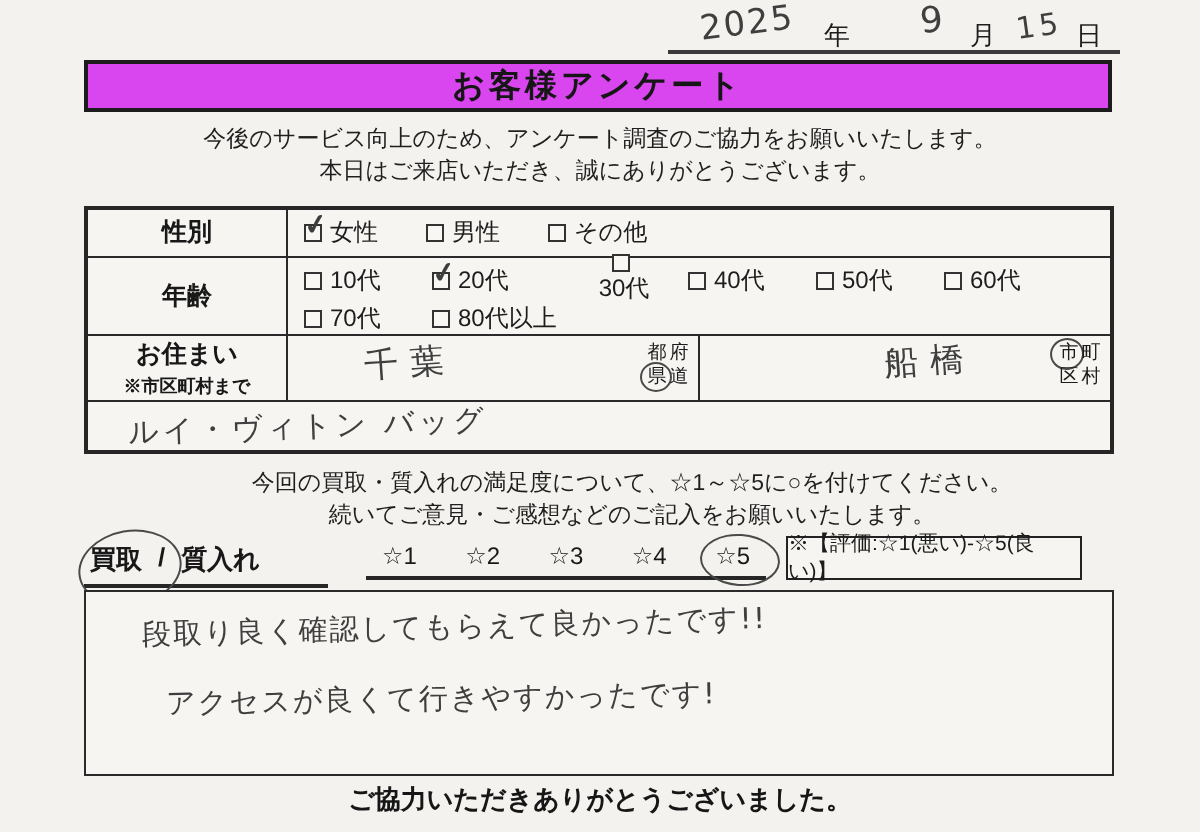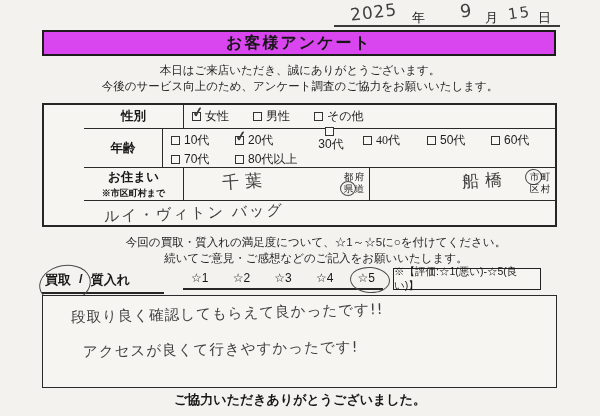--- a/index.html
+++ b/index.html
@@ -18,21 +18,21 @@
   .date-dl { position:absolute; left:208px; top:7px; font-size:13px; color:#1d1d1d; }
 
   
   .title-box { position:absolute; left:42px; top:30px; width:514px; height:26px; border:2px solid #1c1c1c; background:#d946ef; display:flex; align-items:center; justify-content:center; }
   .title-box span { font-size:16px; font-weight:bold; letter-spacing:2px; color:#161616; }
 
   
   .intro { position:absolute; top:62px; left:0; width:600px; text-align:center; font-size:11.5px; line-height:16px; color:#1f1f1f; }
 
   
-  .form-table { position:absolute; left:42px; top:103px; width:515px; border:2px solid #262626; background:#f6f5f1;padding-left:40px; }
+  .form-table { position:absolute; left:42px; top:103px; width:515px; border:2px solid #262626; background:#f6f5f1; }
   .trow { display:flex; border-top:1.5px solid #2a2a2a; }
   .trow:first-child { border-top:none; }
   .tlabel { width:100px; border-right:1.5px solid #2a2a2a; display:flex; flex-direction:column; align-items:center; justify-content:center; font-weight:bold; font-size:12.5px; color:#181818; }
   .tlabel .note { font-size:9px; margin-top:1px; }
   .tcontent { flex:1; position:relative; }
 
   .cb-line { display:flex; align-items:center; height:22px; padding-left:8px; font-size:12px; color:#1d1d1d; }
   .opt { display:flex; align-items:center; position:relative; }
   .box { width:9px; height:9px; border:1.5px solid #333; margin-right:4px; background:#f8f7f4; position:relative; }
   .mark { position:absolute; left:-1px; top:-9px; font-size:14px; font-weight:bold; color:#3d3d3d; transform:rotate(-8deg); }
@@ -79,22 +79,22 @@
     <span class="hand date-d">15</span>
     <span class="date-dl">日</span>
   </div>
   <div class="date-underline"></div>
 
   <div class="title-box">
     <span>お客様アンケート</span>
   </div>
 
   <div class="intro">
+    <div>今後のサービス向上のため、アンケート調査のご協力をお願いいたします。</div>
     <div>本日はご来店いただき、誠にありがとうございます。</div>
-    <div>今後のサービス向上のため、アンケート調査のご協力をお願いいたします。</div>
   </div>
 
   <div class="form-table">
 
     <div class="trow" style="height:23px;">
       <div class="tlabel">性別</div>
       <div class="tcontent">
         <div class="cb-line" style="height:100%; gap:24px;">
           <span class="opt">
             <span class="box">
@@ -133,21 +133,21 @@
                 <span class="mark">✓</span>
               </span>
             <span>20代</span>
           </span>
           <span class="opt" style="width:64px;flex-direction:column;">
             <span class="box">
                 <span class="mark"></span>
               </span>
             <span>30代</span>
           </span>
-          <span class="opt" style="width:64px;font-family:Liberation Serif, serif;">
+          <span class="opt" style="width:64px;">
             <span class="box">
                 <span class="mark"></span>
               </span>
             <span>40代</span>
           </span>
           <span class="opt" style="width:64px;">
             <span class="box">
                 <span class="mark"></span>
               </span>
             <span>50代</span>

